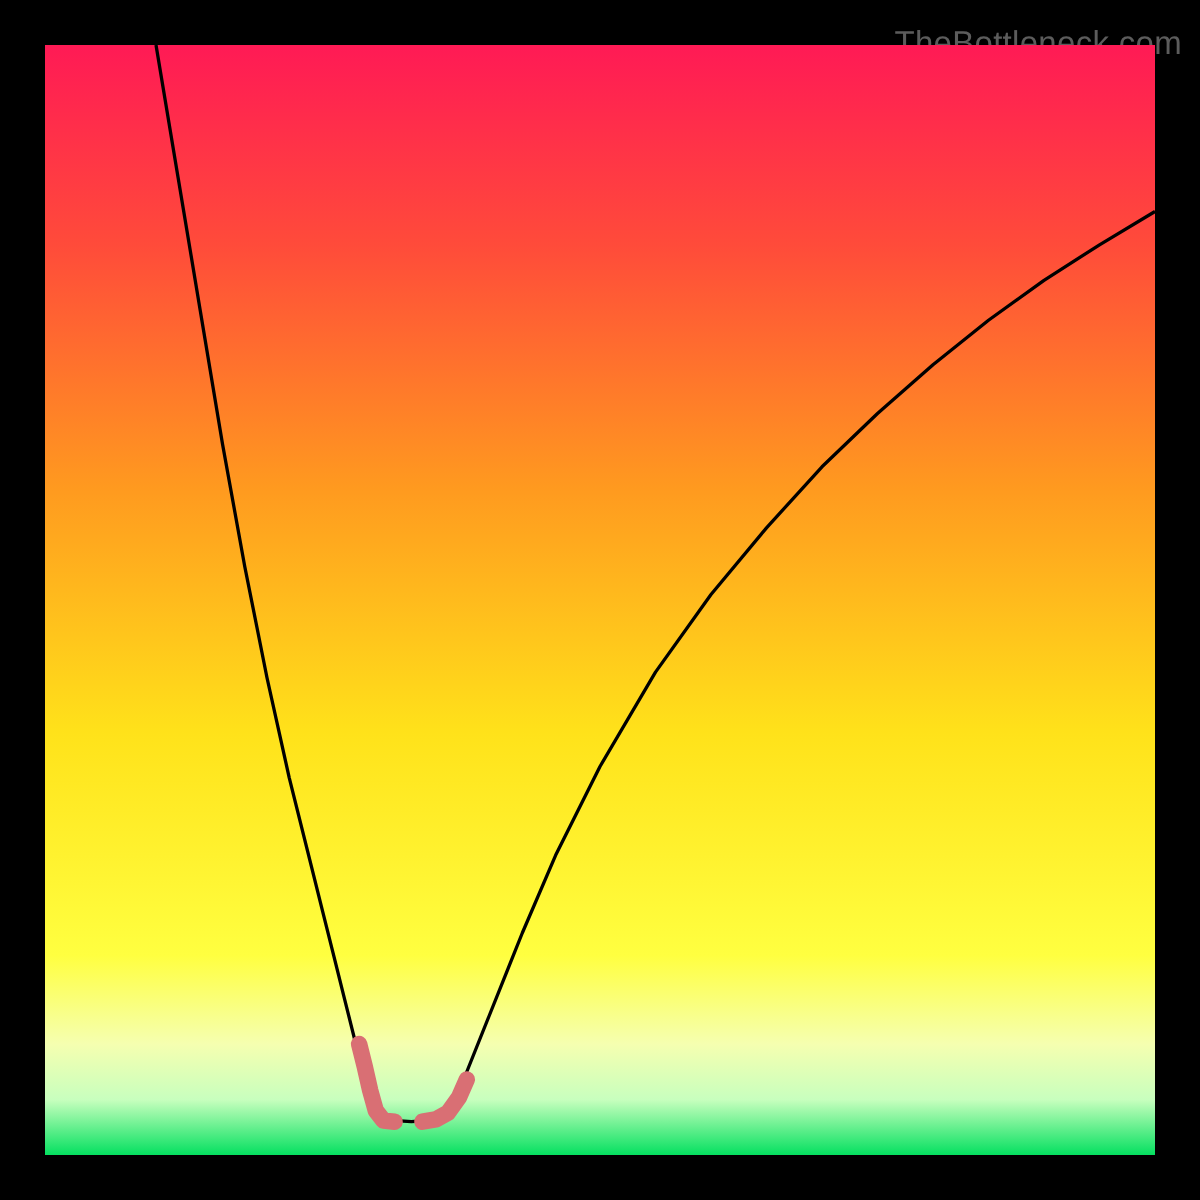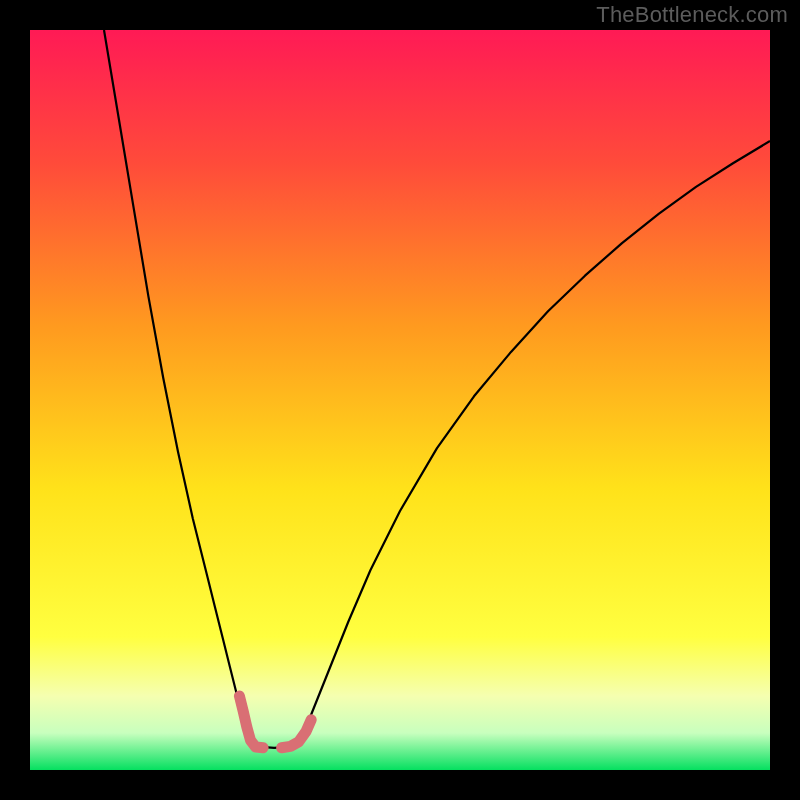--- a/index.html
+++ b/index.html
@@ -14,21 +14,21 @@
   .frame {
     position: absolute;
     left: 0;
     top: 0;
     width: 800px;
     height: 800px;
     background: #000;
   }
   .watermark {
     position: absolute;
-    top: 2px;
+    top: 16px;
     right: 12px;
     color: #5c5c5c;
     font-size: 22px;
     font-weight: 400;
     letter-spacing: 0.2px;
   }
   .plot-wrap {
     position: absolute;
     left: 30px;
     top: 30px;

